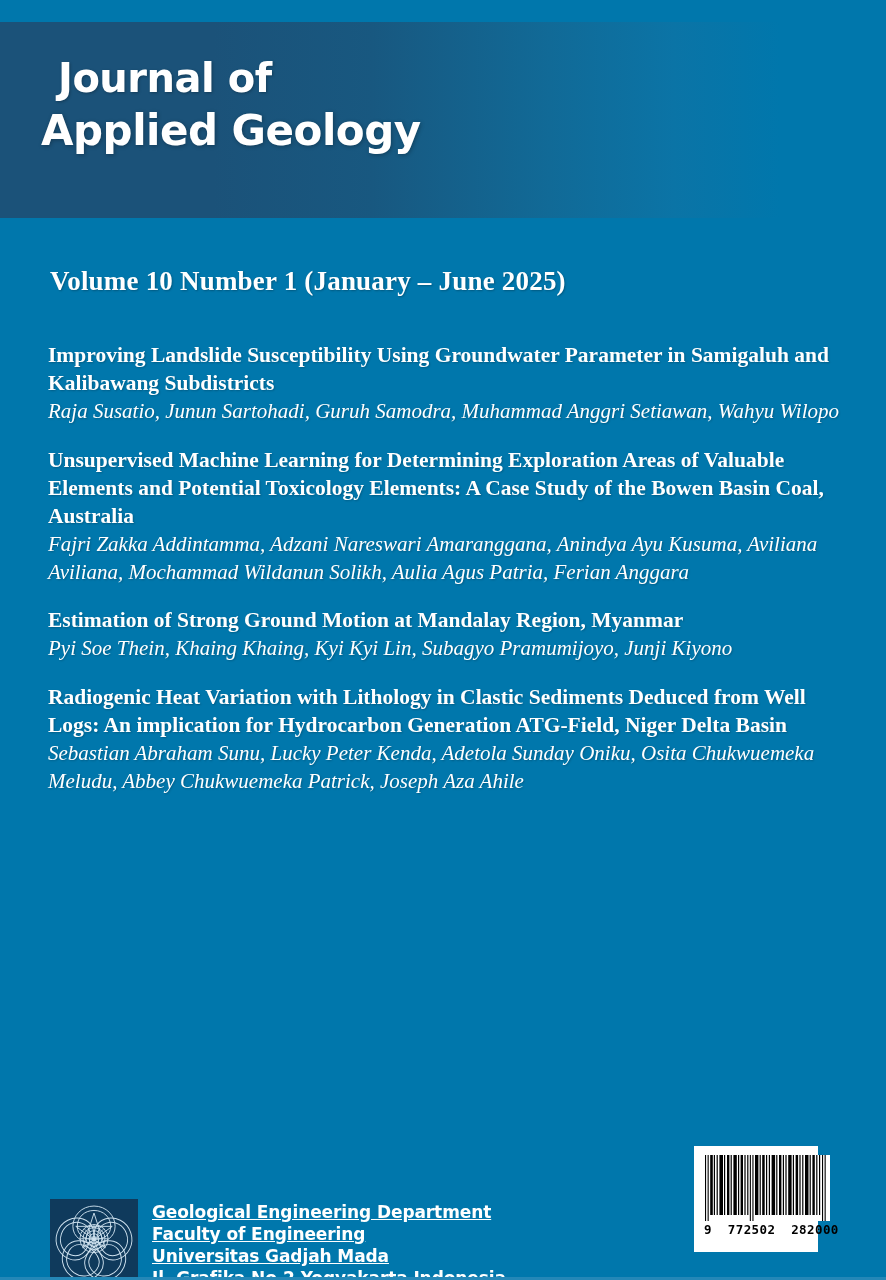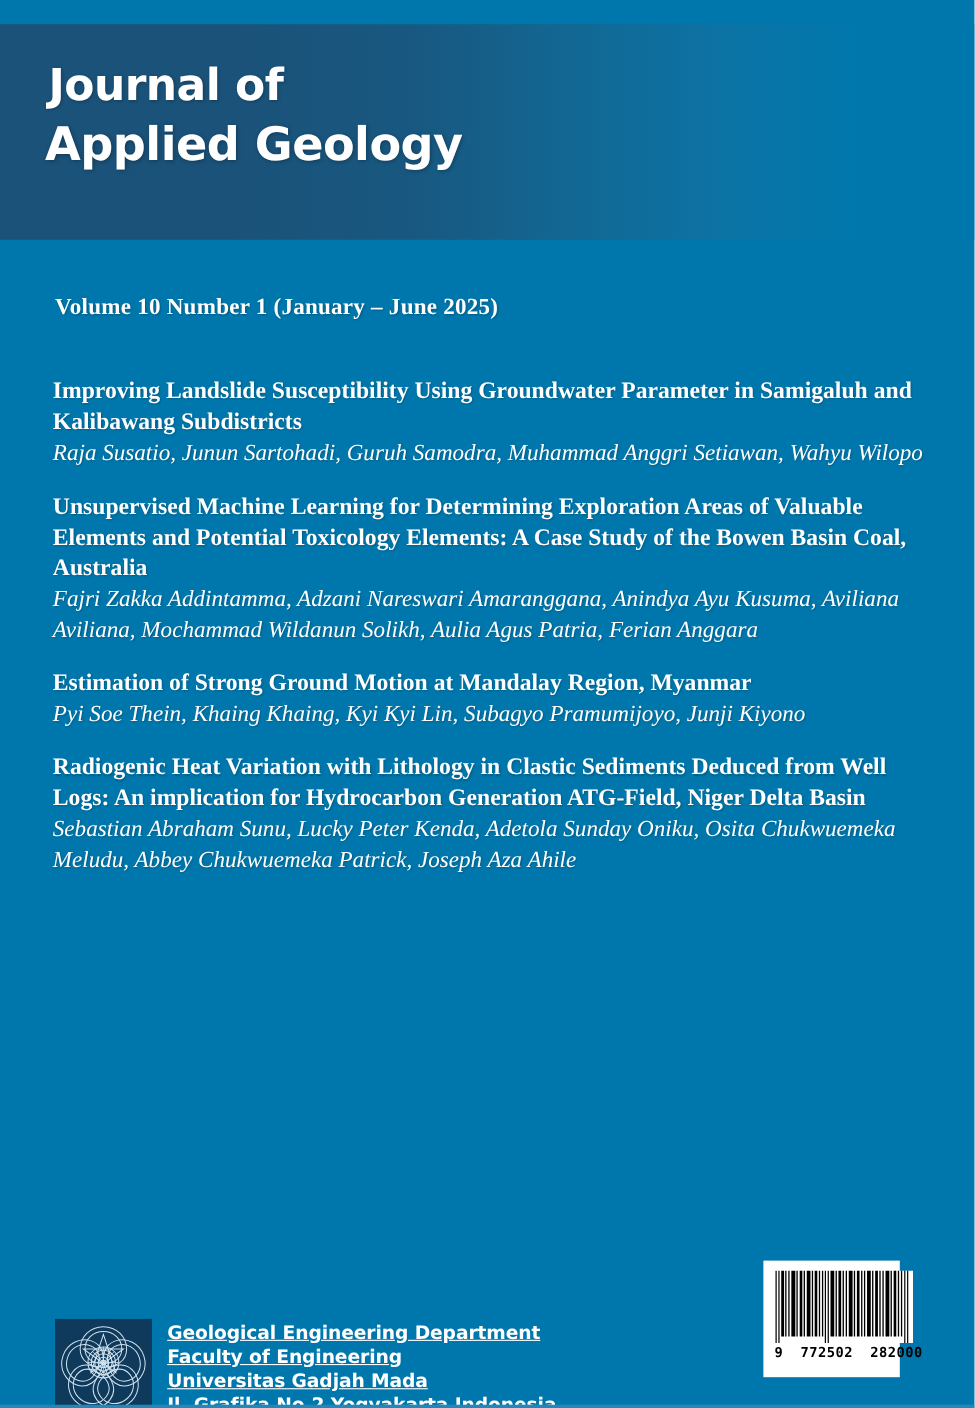--- a/index.html
+++ b/index.html
@@ -40,21 +40,21 @@
   }
   .masthead-inner {
     position: absolute;
     left: 44px;
     top: 0;
     right: 0;
     height: 100%;
   }
   .journal-of {
     position: absolute;
-    left: 0;
+    left: 14px;
     top: 36px;
     font-family: "DejaVu Sans", sans-serif;
     font-weight: bold;
     font-size: 40px;
     letter-spacing: -0.5px;
     line-height: 1;
     color: #ffffff;
     text-shadow: 1px 1px 3px rgba(0,0,0,0.28);
   }
   .applied-geology {
@@ -70,21 +70,21 @@
     text-shadow: 1px 1px 4px rgba(0,0,0,0.30);
   }
 
   
   .volume-line {
     position: absolute;
     left: 50px;
     top: 266px;
     font-family: "Liberation Serif", serif;
     font-weight: bold;
-    font-size: 21px;
+    font-size: 27px;
     letter-spacing: 0.2px;
     color: #ffffff;
     text-shadow: 1px 1px 2px rgba(0,0,0,0.25);
   }
 
   
   .toc {
     position: absolute;
     left: 48px;
     top: 342px;

